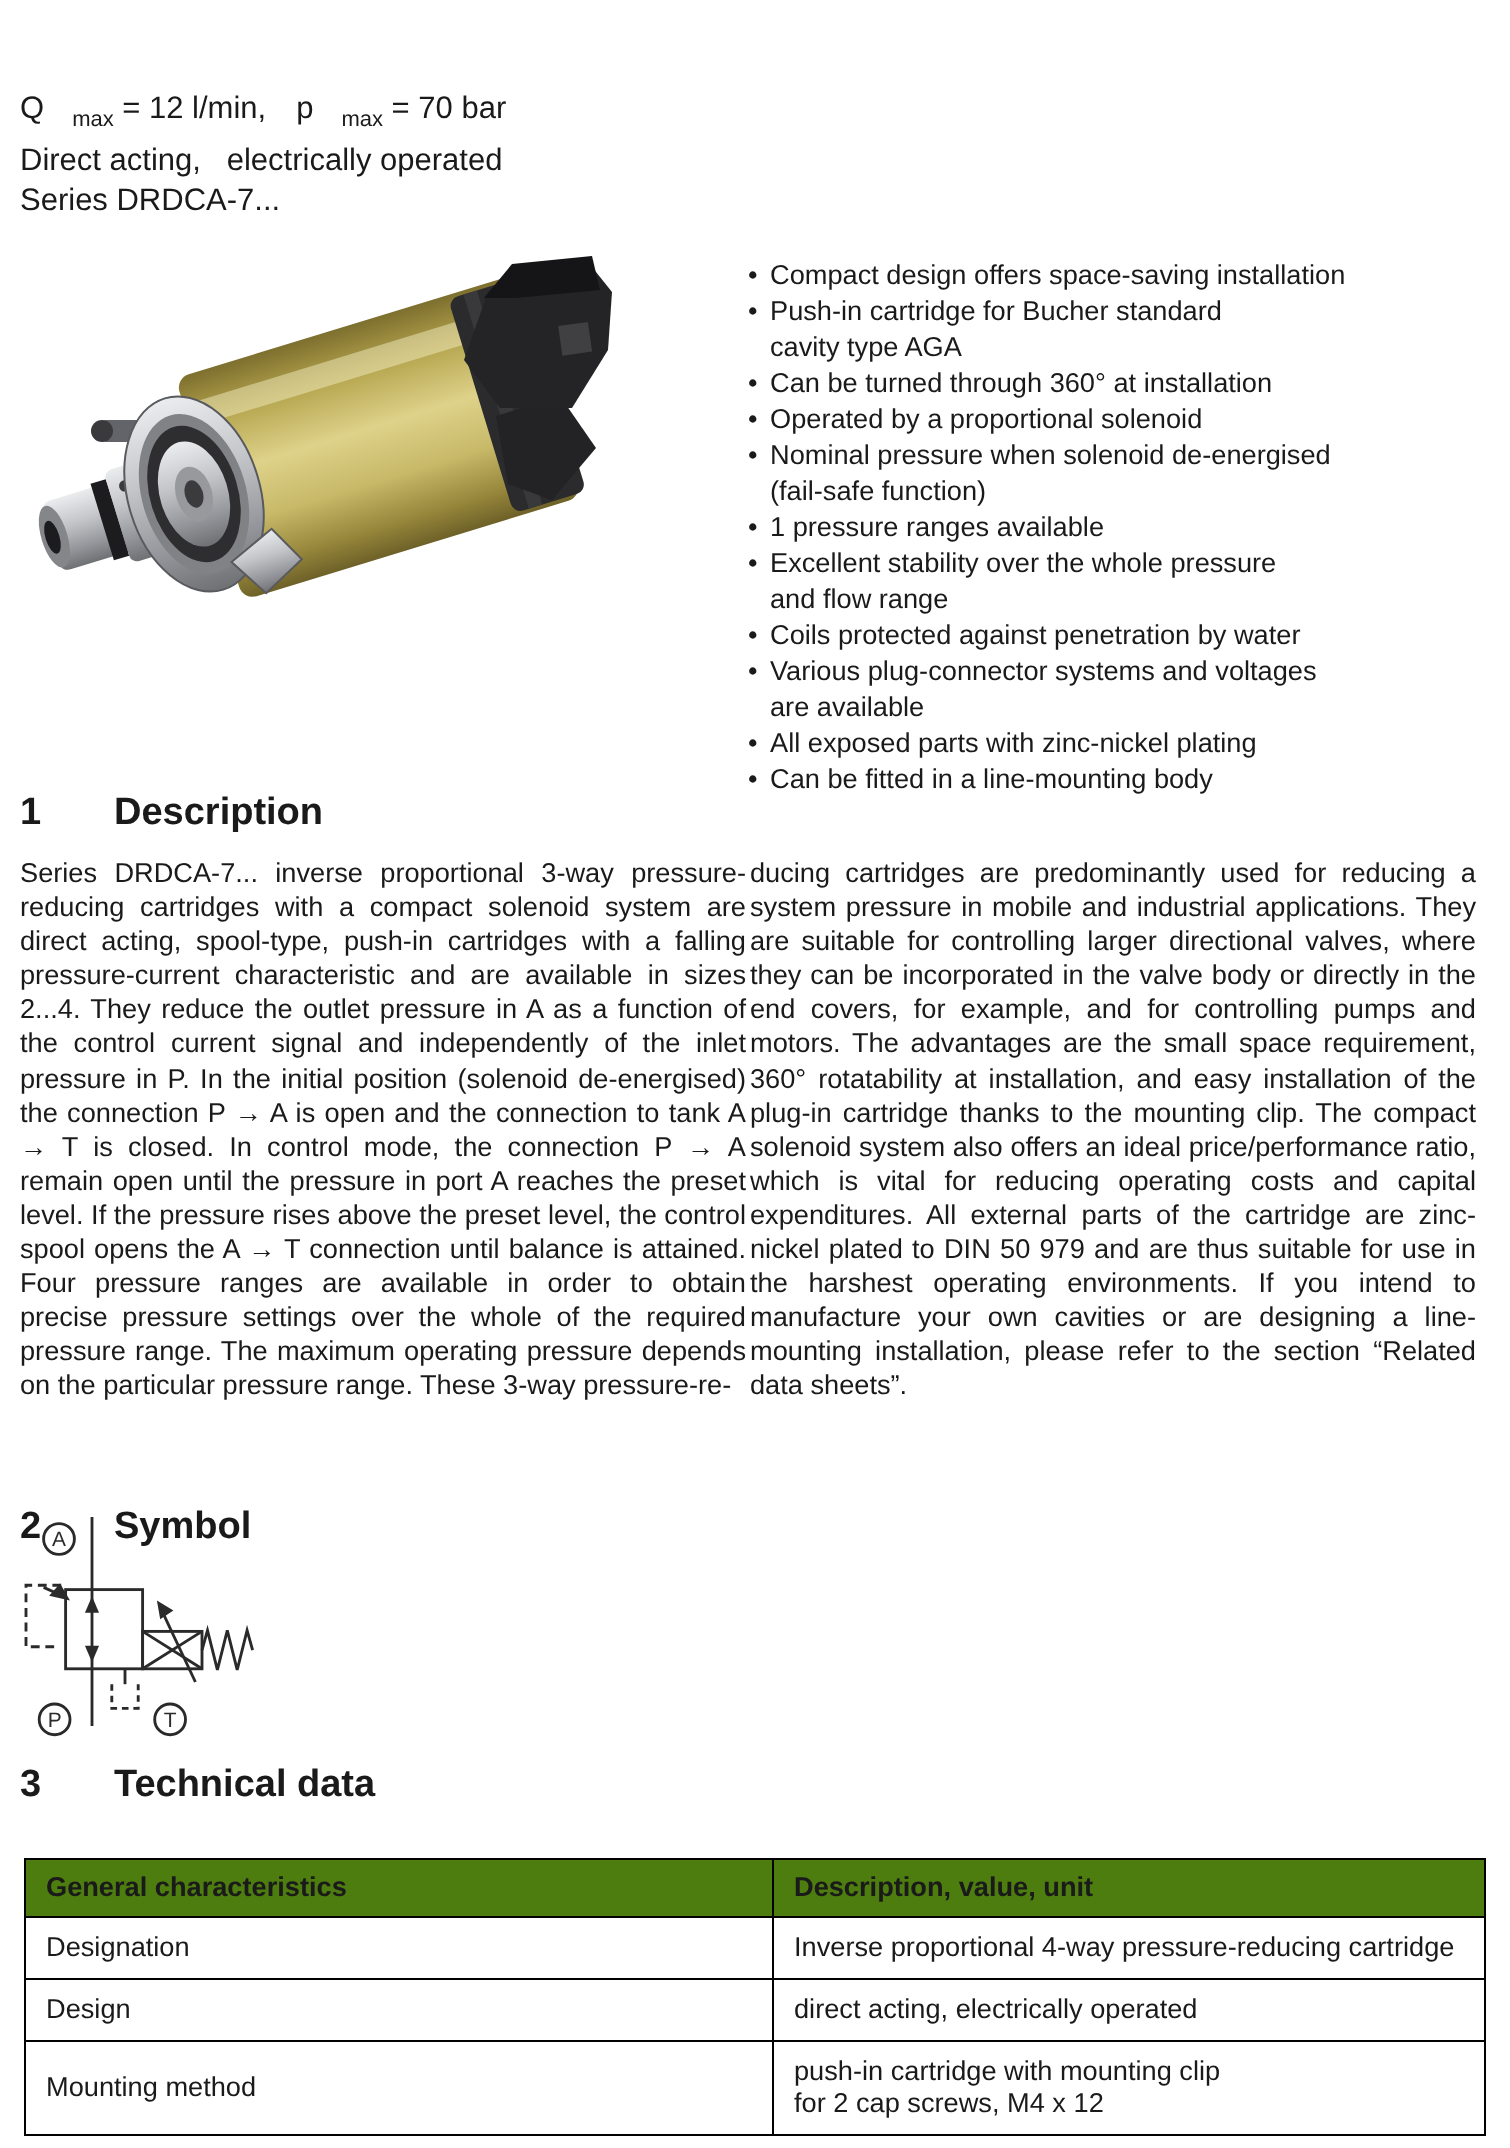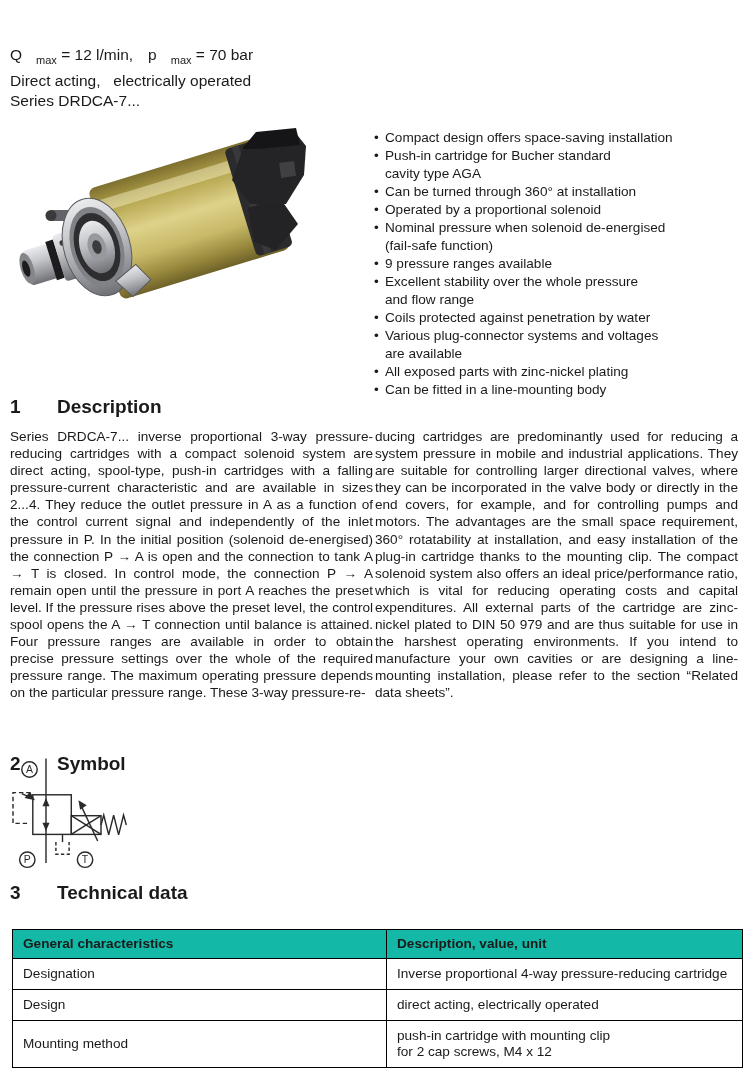--- a/index.html
+++ b/index.html
@@ -30,21 +30,21 @@
   .cols { position:absolute; left:10px; top:428px; width:740px; display:flex; gap:2px; }
   .col { width:363px; font-size:13.6px; line-height:17.1px; text-align:justify; }
 
   .symbol-svg { position:absolute; left:2px; top:753px; }
   .symbol-svg text { font-family:"Liberation Sans", sans-serif; font-size:9.5px; fill:#2a2a2a; }
 
   table.tdata { position:absolute; left:12px; top:929px; width:731px;
                 border-collapse:collapse; font-size:13.6px; table-layout:fixed; }
   table.tdata th, table.tdata td { border:1px solid #000; text-align:left;
                 vertical-align:middle; line-height:16px; padding:7px 10px; }
-  table.tdata th { background:#14b8a6; font-weight:700; padding:6px 10px; }
+  table.tdata th { background:#4d7c0f; font-weight:700; padding:6px 10px; }
   table.tdata col.c1 { width:374px; }
 </style>
 </head>
 <body>
 
 <div class="page">
 
 
   <div class="subtitle">
     <div><span>Q</span><sub>max</sub><span> = 12 l/min,</span><span class="spec-gap"></span><span>p</span><sub>max</sub><span> = 70 bar</span></div>
@@ -115,21 +115,21 @@
       <rect x="272" y="46" width="15" height="15" fill="#404043" transform="rotate(-8 279 53)"></rect>
     </g>
   </svg>
 
   <ul class="features">
       <li><span class="bullet">•</span><span>Compact design offers space-saving installation</span></li>
       <li><span class="bullet">•</span><span>Push-in cartridge for Bucher standard<br>cavity type AGA</span></li>
       <li><span class="bullet">•</span><span>Can be turned through 360° at installation</span></li>
       <li><span class="bullet">•</span><span>Operated by a proportional solenoid</span></li>
       <li><span class="bullet">•</span><span>Nominal pressure when solenoid de-energised<br>(fail-safe function)</span></li>
-      <li><span class="bullet">•</span><span>9 pressure ranges available</span></li>
+      <li><span class="bullet">•</span><span>1 pressure ranges available</span></li>
       <li><span class="bullet">•</span><span>Excellent stability over the whole pressure<br>and flow range</span></li>
       <li><span class="bullet">•</span><span>Coils protected against penetration by water</span></li>
       <li><span class="bullet">•</span><span>Various plug-connector systems and voltages<br>are available</span></li>
       <li><span class="bullet">•</span><span>All exposed parts with zinc-nickel plating</span></li>
       <li><span class="bullet">•</span><span>Can be fitted in a line-mounting body</span></li>
     </ul>
 
   <div class="sec-heading" id="sec-description">
     <span class="hnum">1</span><span>Description</span>
   </div>

